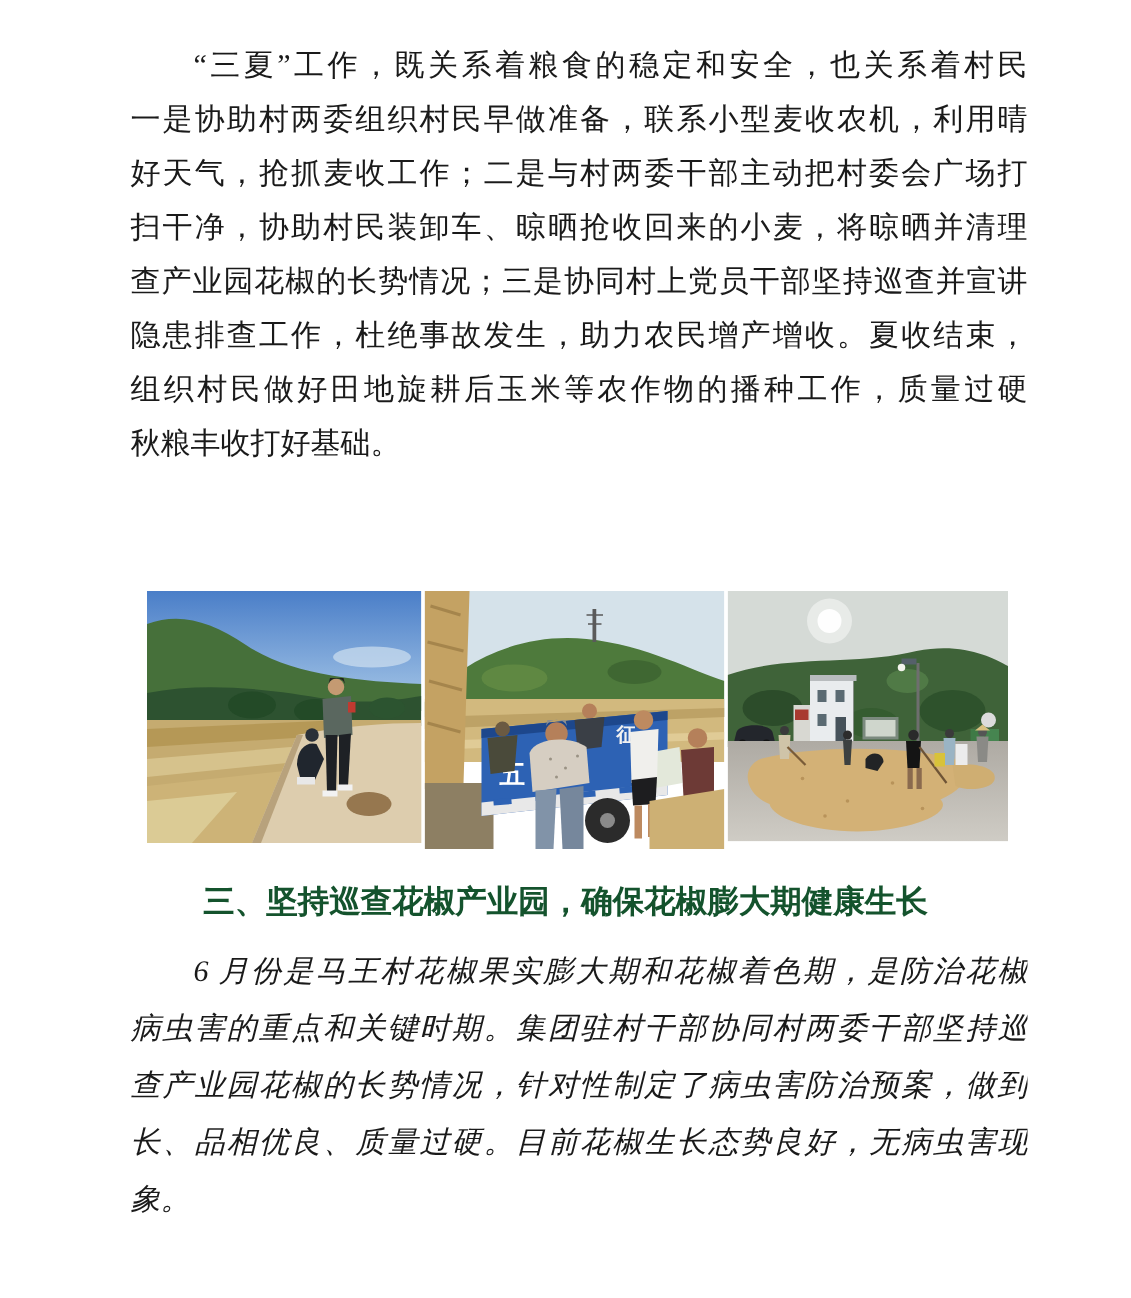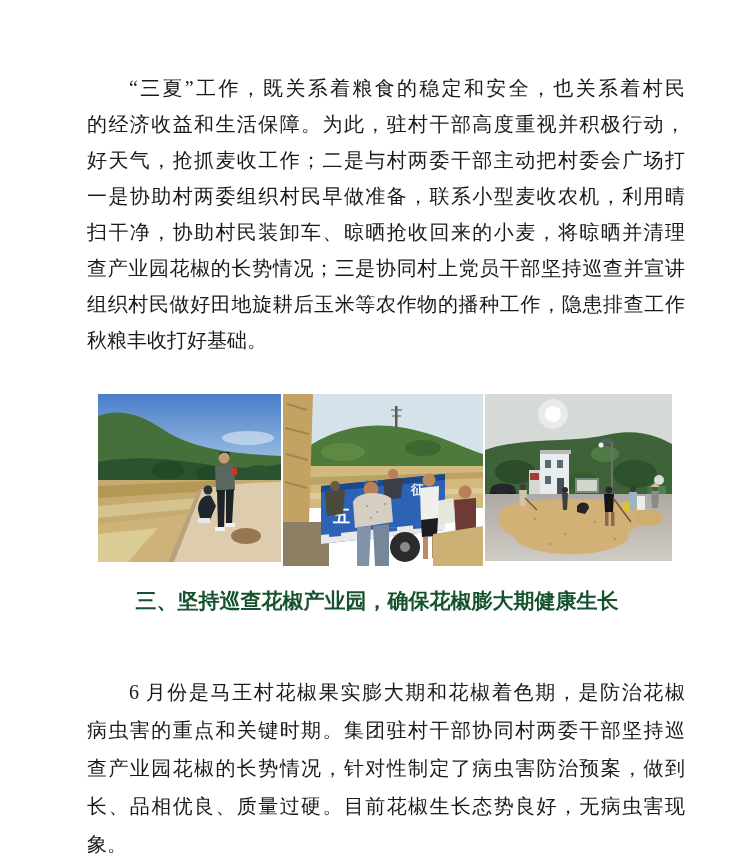--- a/index.html
+++ b/index.html
@@ -1,50 +1,50 @@
 <!DOCTYPE html>
 <html><head>
 <meta charset="utf-8">
 <style>
   html,body{margin:0;padding:0;background:#ffffff;}
   .doc{
     position:relative;width:754px;height:865px;background:#ffffff;overflow:hidden;
     font-family:"Liberation Serif","DejaVu Serif",serif;color:#1a1a1a;
   }
-  .para{position:absolute;left:87px;width:598px;margin-top:44px;}
+  .para{position:absolute;left:87px;width:598px;}
   .para .line{
     height:36px;line-height:36px;font-size:20px;
     text-align:justify;text-align-last:justify;text-justify:inter-character;
     white-space:nowrap;overflow:hidden;
   }
-  .para.p2 .line{height:38px;line-height:38px;}
+  .para.p2 .line{height:38px;line-height:38px;font-style:italic;}
   .para .line.first{padding-left:42px;width:556px;}
   .para .line.last{text-align-last:left;}
   .section-heading{
     position:absolute;left:0;top:586px;width:754px;height:30px;line-height:30px;
     text-align:center;font-family:"DejaVu Sans","Liberation Sans",sans-serif;
     font-weight:700;font-size:21px;color:#14532d;
   }
   .photo-row{position:absolute;left:98px;top:394px;display:flex;gap:2px;align-items:flex-start;}
   .photo{display:block;overflow:hidden;}
   .photo svg{display:block;}
 </style>
 </head>
 <body>
 
 <div class="doc">
 
   <div class="para p1" style="top:26px;">
     <div class="line first">“三夏”工作，既关系着粮食的稳定和安全，也关系着村民</div>
-    <div class="line">的经济收益和生活保障。为此，驻村干部高度重视并积极行动，</div>
+    <div class="line">一是协助村两委组织村民早做准备，联系小型麦收农机，利用晴</div>
     <div class="line">好天气，抢抓麦收工作；二是与村两委干部主动把村委会广场打</div>
-    <div class="line">一是协助村两委组织村民早做准备，联系小型麦收农机，利用晴</div>
     <div class="line">扫干净，协助村民装卸车、晾晒抢收回来的小麦，将晾晒并清理</div>
     <div class="line">查产业园花椒的长势情况；三是协同村上党员干部坚持巡查并宣讲</div>
-    <div class="line">组织村民做好田地旋耕后玉米等农作物的播种工作，隐患排查工作</div>
+    <div class="line">隐患排查工作，杜绝事故发生，助力农民增产增收。夏收结束，</div>
+    <div class="line">组织村民做好田地旋耕后玉米等农作物的播种工作，质量过硬</div>
     <div class="line last">秋粮丰收打好基础。</div>
   </div>
 
   <div class="photo-row">
 
     <div class="photo" style="width:183px;height:168px;">
       <svg width="183" height="168" viewBox="0 0 183 168">
         <defs>
           <linearGradient id="sky1" x1="0" y1="0" x2="0" y2="1">
             <stop offset="0" stop-color="#4a7ec8"></stop>

